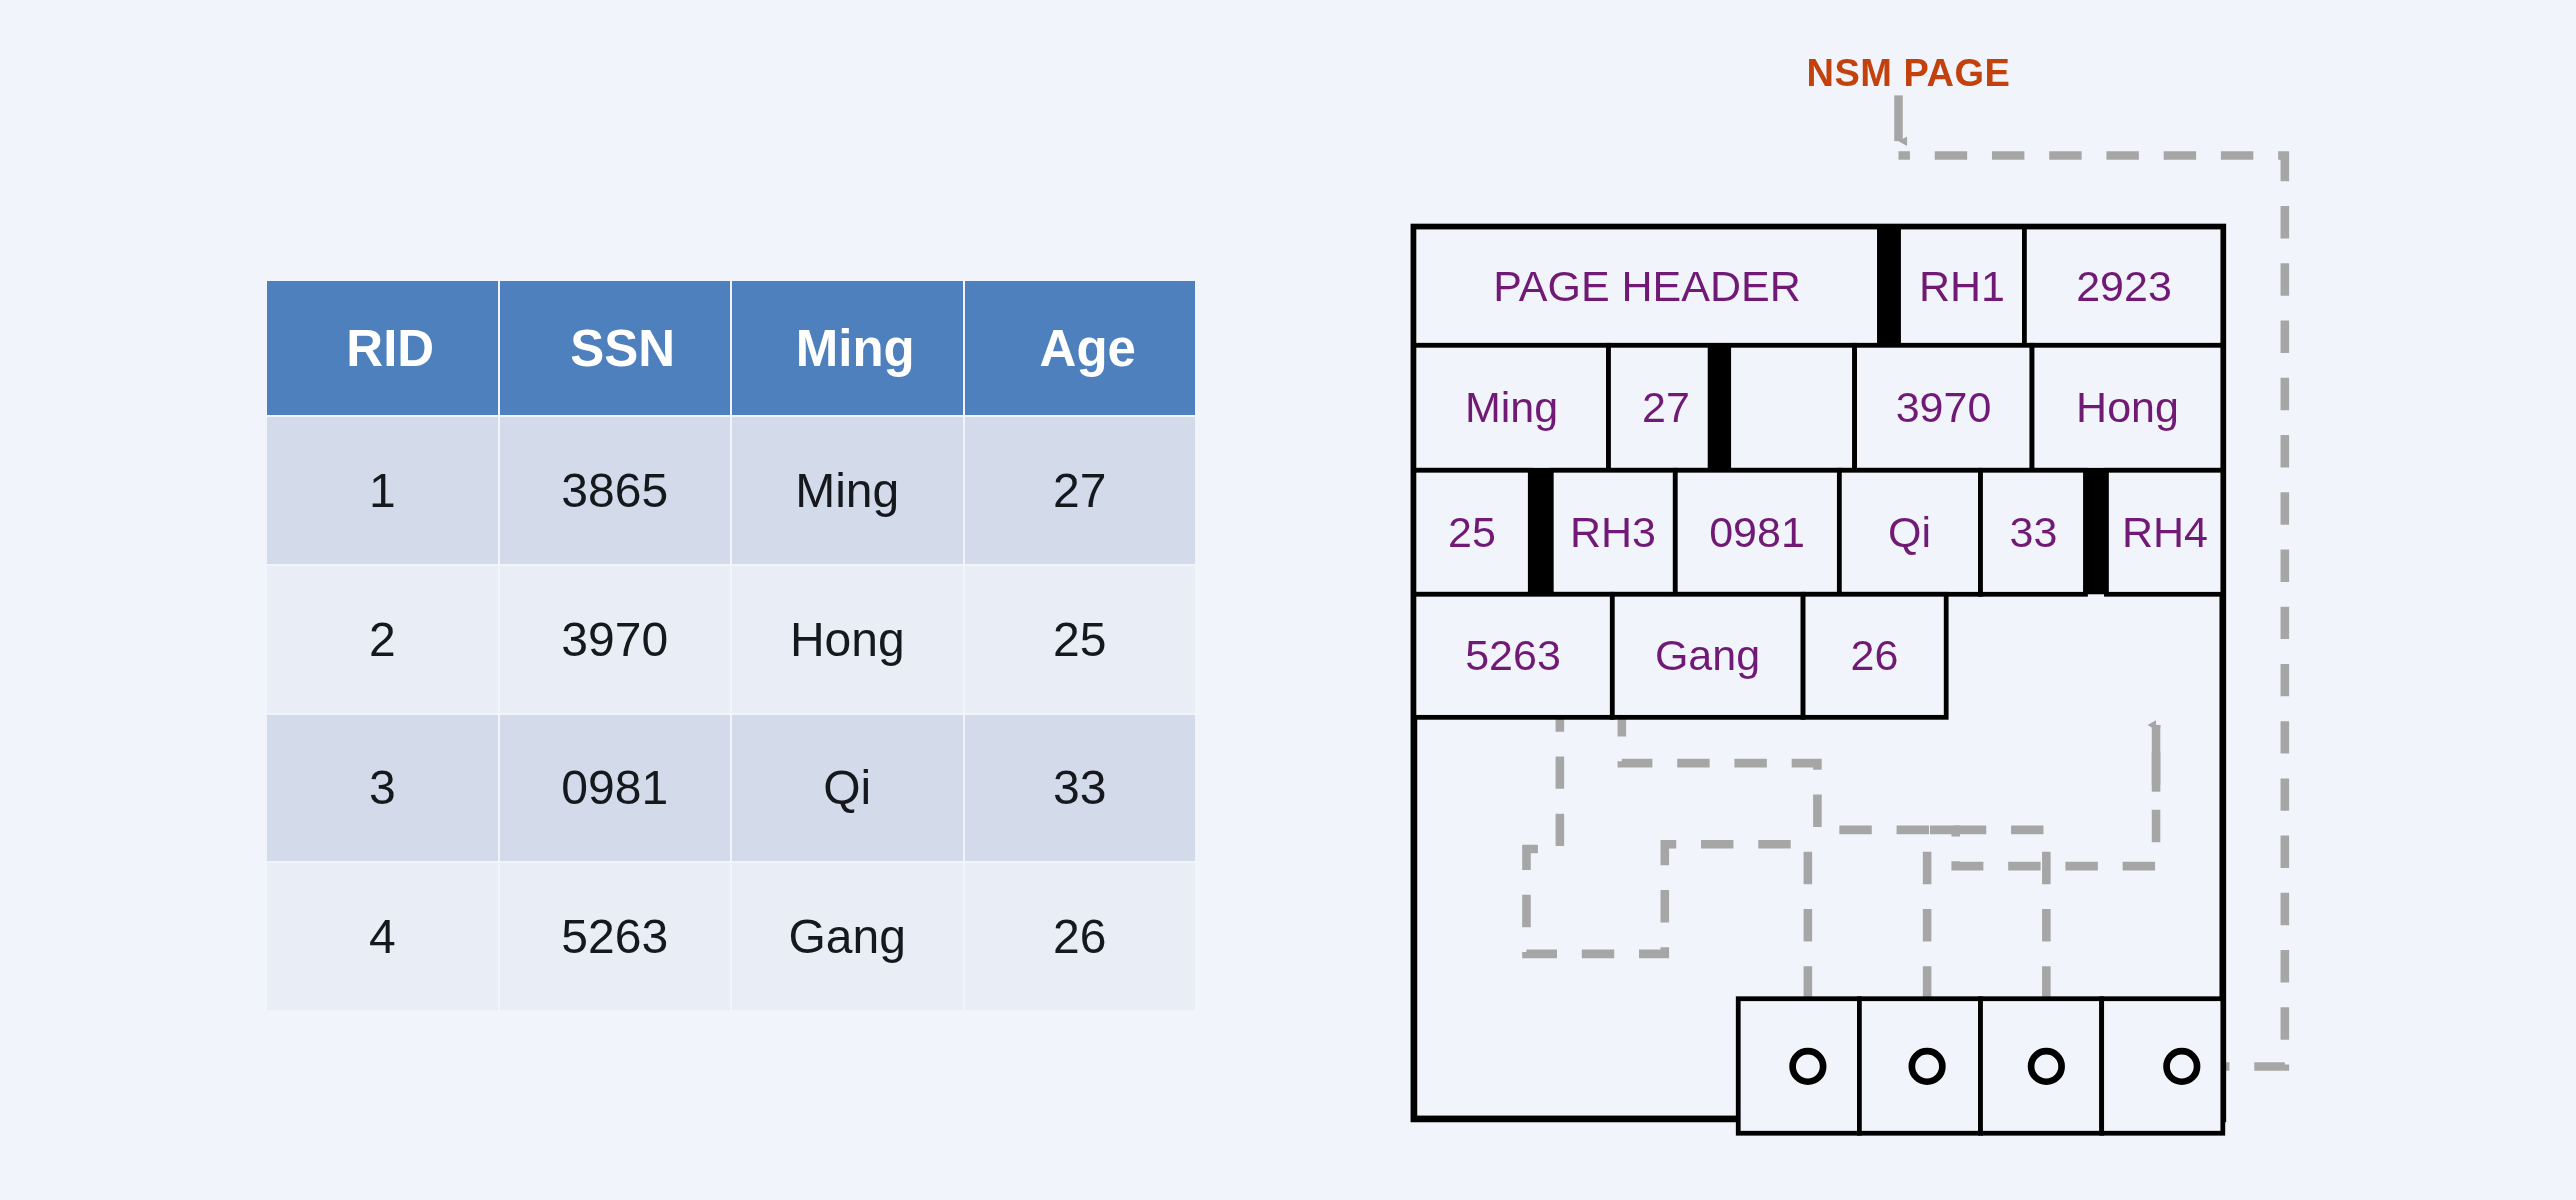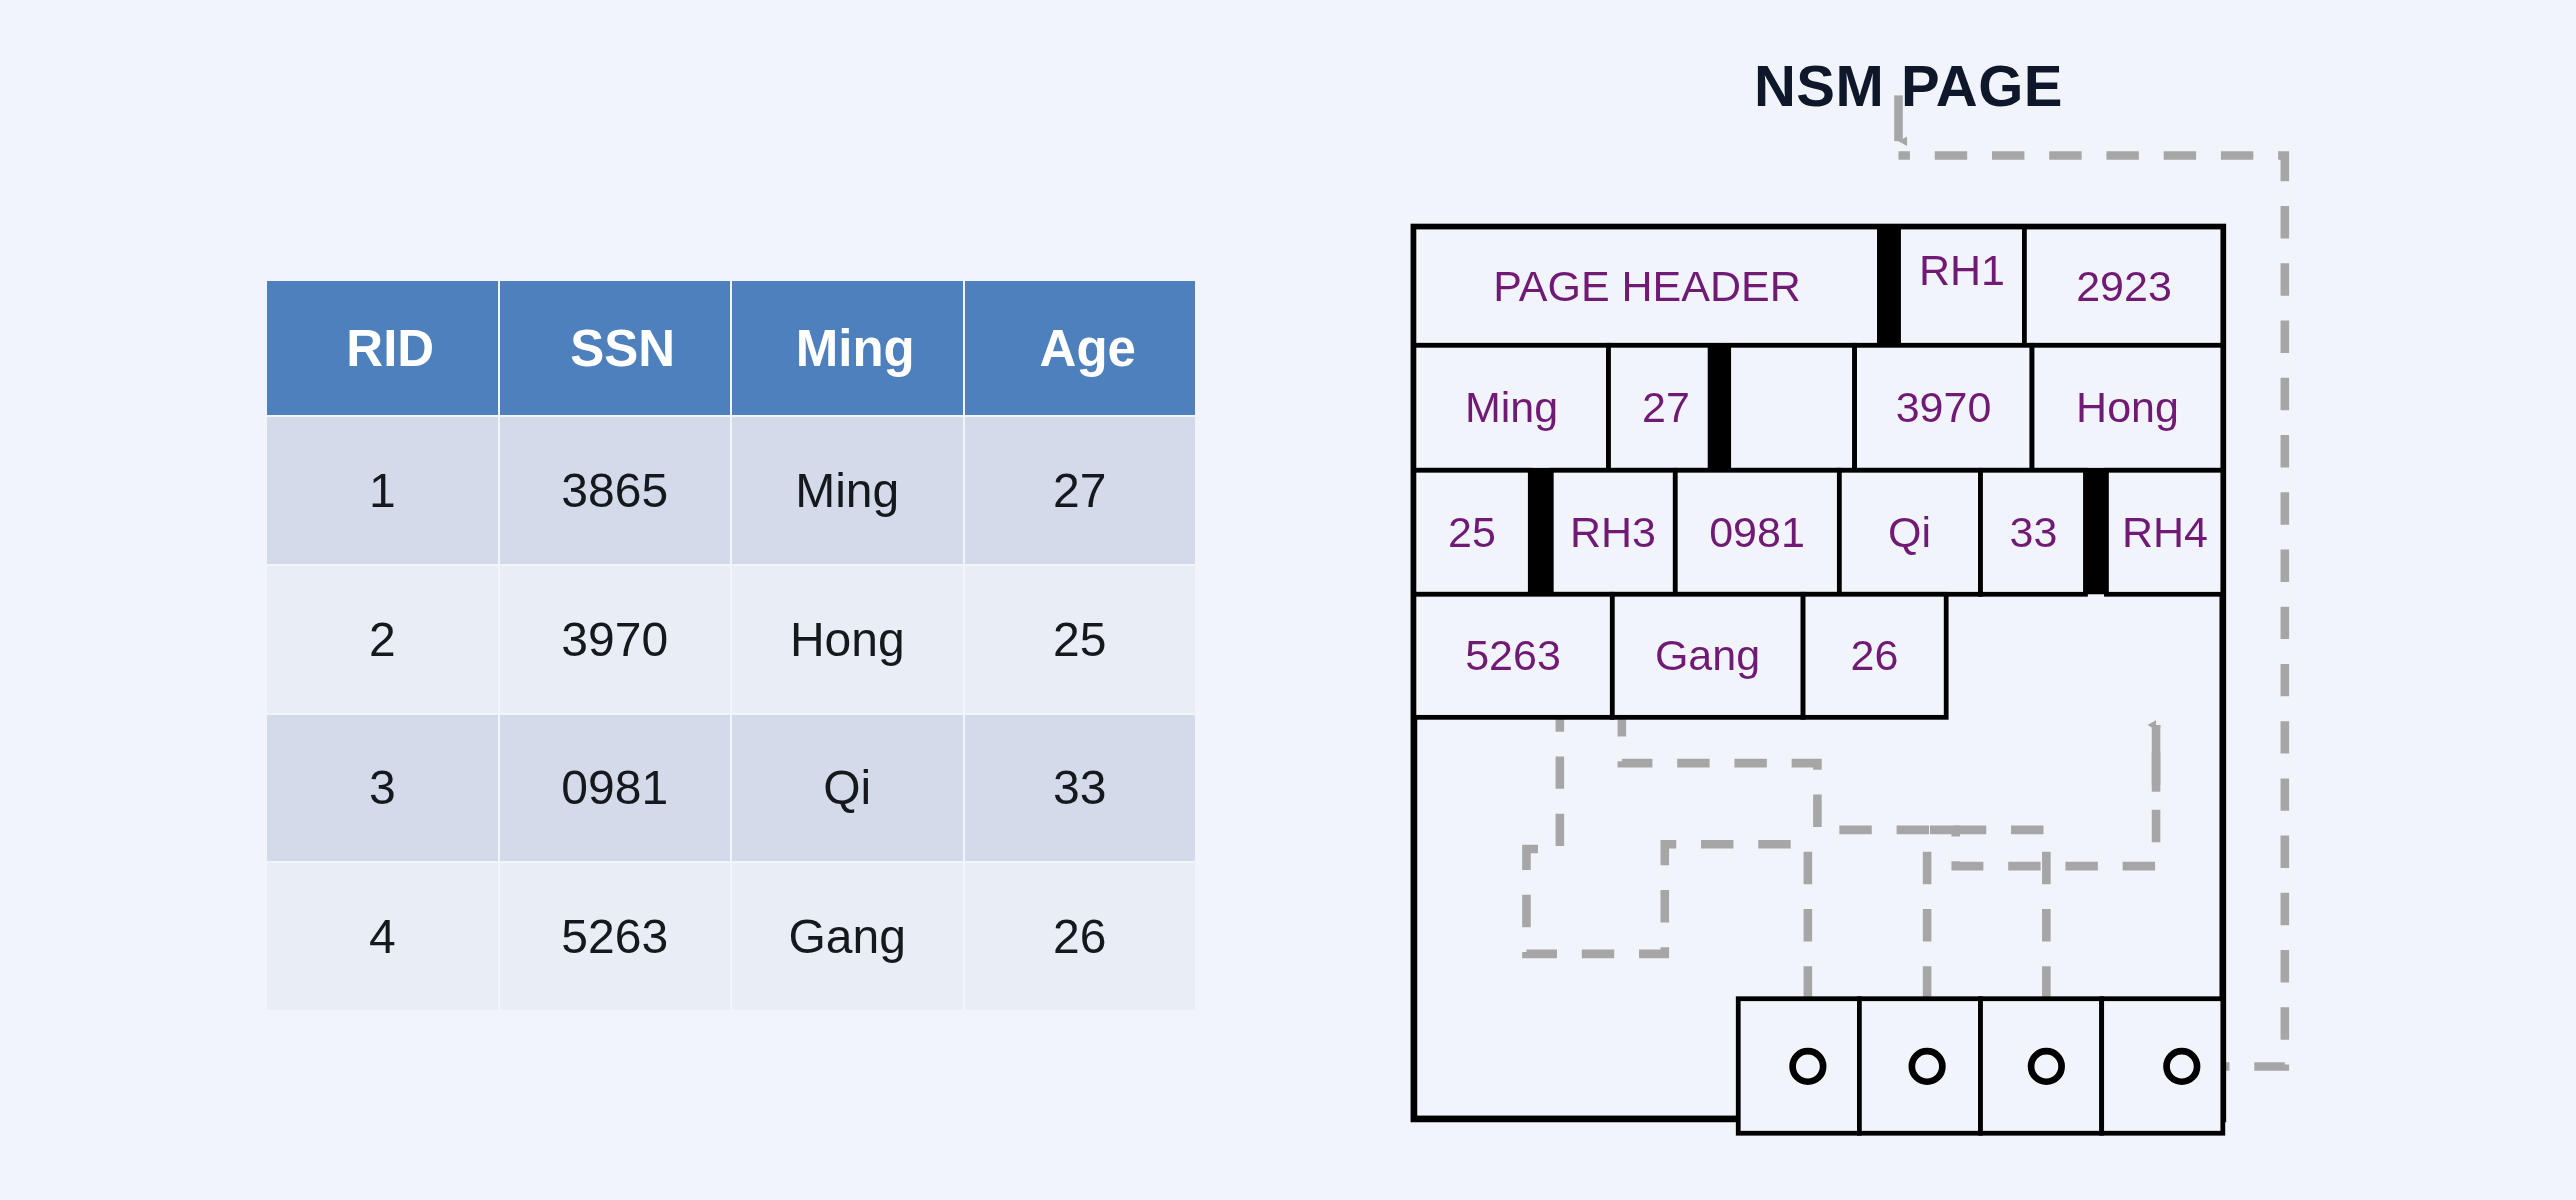--- a/index.html
+++ b/index.html
@@ -48,23 +48,23 @@
     position:absolute;
     left:0; top:0;
     width:2576px; height:1200px;
     pointer-events:none;
   }
   .nsm-title{
     position:absolute;
     left:1727px; top:52px;
     width:363px;
     text-align:center;
-    font-size:58px;
+    font-size:38px;
     font-weight:bold;
-    color:#0f172a;
+    color:#c2410c;
     letter-spacing:0.5px;
   }
   
   .cell-lbl{
     position:absolute;
     display:flex;
     align-items:center;
     justify-content:center;
     font-size:43px;
     color:#701a75;
@@ -186,21 +186,21 @@
     </g>
     <g fill="none" stroke="#000" stroke-width="7">
       <circle cx="1895" cy="1118" r="16"></circle>
       <circle cx="2020" cy="1118" r="16"></circle>
       <circle cx="2145" cy="1118" r="16"></circle>
       <circle cx="2287" cy="1118" r="16"></circle>
     </g>
   </svg>
 
   <div class="cell-lbl" style="left:1414px;top:227px;width:466px;height:118px;">PAGE HEADER</div>
-  <div class="cell-lbl" style="left:1899px;top:211px;width:126px;height:118px;">RH1</div>
+  <div class="cell-lbl" style="left:1899px;top:227px;width:126px;height:118px;">RH1</div>
   <div class="cell-lbl" style="left:2025px;top:227px;width:198px;height:118px;">2923</div>
 
   <div class="cell-lbl" style="left:1414px;top:345px;width:195px;height:125px;">Ming</div>
   <div class="cell-lbl" style="left:1609px;top:345px;width:114px;height:125px;">27</div>
   <div class="cell-lbl" style="left:1855px;top:345px;width:177px;height:125px;">3970</div>
   <div class="cell-lbl" style="left:2032px;top:345px;width:191px;height:125px;">Hong</div>
 
   <div class="cell-lbl" style="left:1414px;top:470px;width:116px;height:124px;">25</div>
   <div class="cell-lbl" style="left:1551px;top:470px;width:124px;height:124px;">RH3</div>
   <div class="cell-lbl" style="left:1675px;top:470px;width:164px;height:124px;">0981</div>

